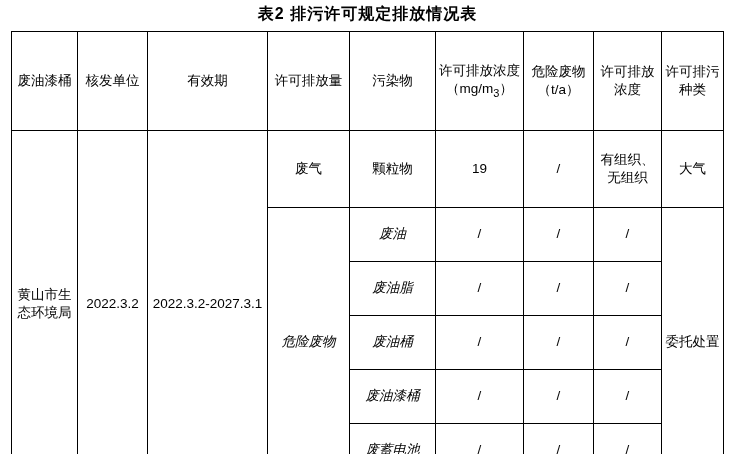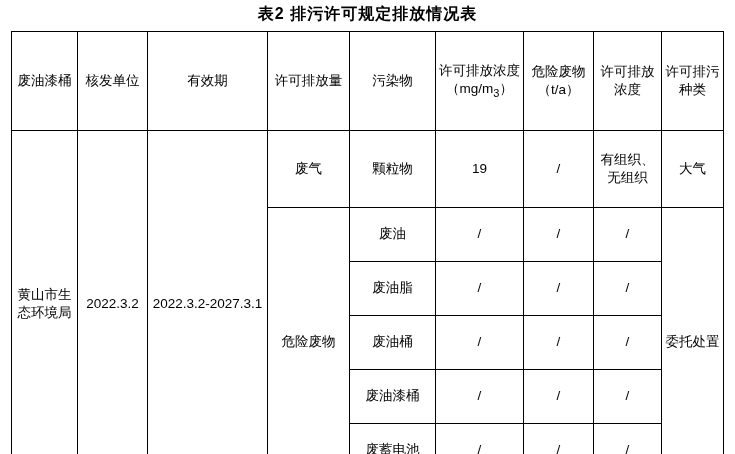--- a/index.html
+++ b/index.html
@@ -59,21 +59,21 @@
   .col8 { width: 68px; }
   .col9 { width: 62px; }
   .sub {
     font-size: 11px;
     vertical-align: sub;
   }
   .slash {
     font-size: 14px;
   }
   .tall-a { height: 70px; }
-  .tall-b { height: 47px; }
+  .tall-b { height: 47px; font-style: italic; }
 </style>
 </head>
 <body>
 
 <div class="page">
 
   <div class="title">表2  排污许可规定排放情况表</div>
 
   <table class="main">
     <colgroup>

